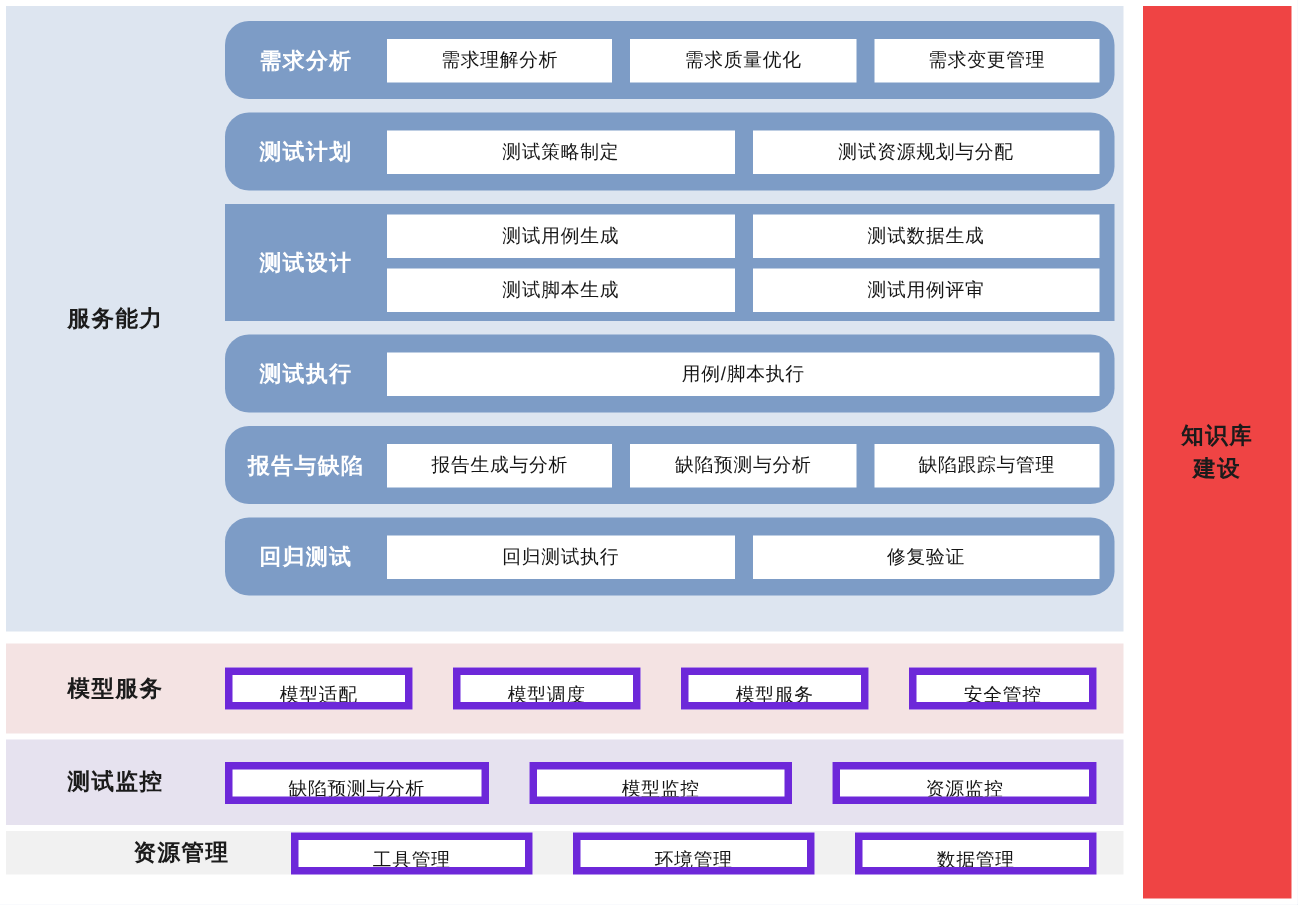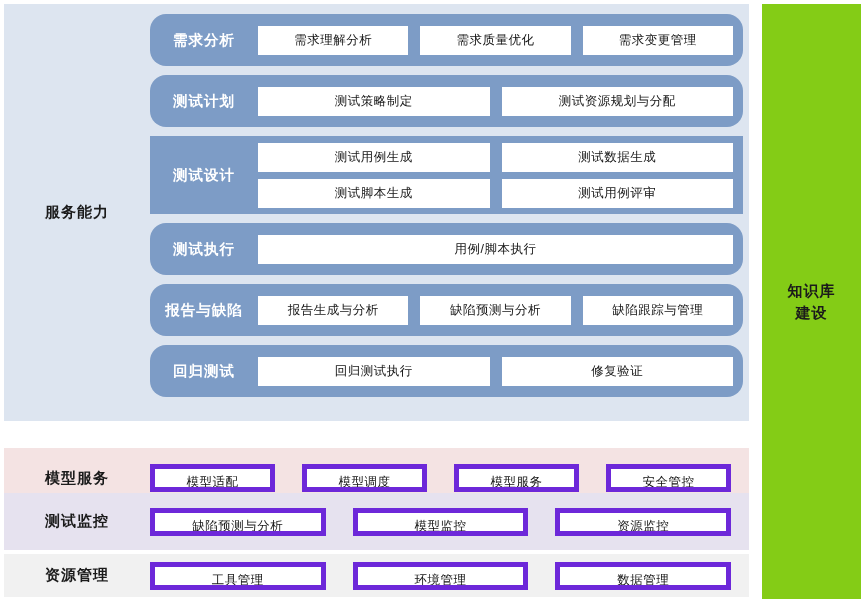--- a/index.html
+++ b/index.html
@@ -30,23 +30,23 @@
   
   .band {
     position: absolute;
     left: 0;
     width: 745px;
     box-sizing: border-box;
     display: flex;
     align-items: center;
   }
   .band-service   { top: 0;    height: 417px; background: #dde5f0; }
-  .band-model     { top: 444px; height: 60px;  background: #f4e3e3; }
+  .band-model     { top: 425px; height: 60px;  background: #f4e3e3; }
   .band-monitor   { top: 489px; height: 57px;  background: #e6e2ef; }
-  .band-resource  { top: 550px; height: 43px;  background: #f1f1f1; }
+  .band-resource  { top: 550px; height: 29px;  background: #f1f1f1; padding-left: 44px; }
 
   .band-label {
     flex: 0 0 146px;
     text-align: center;
     font-size: 15px;
     font-weight: bold;
     color: #1b1b1b;
     letter-spacing: 1px;
   }
   .band-body {
@@ -136,21 +136,21 @@
     overflow: hidden;
   }
 
   
   .kb-col {
     position: absolute;
     left: 762px;
     top: 4px;
     width: 99px;
     height: 595px;
-    background: #84cc16;
+    background: #ef4444;
     display: flex;
     align-items: center;
     justify-content: center;
   }
   .kb-label {
     font-size: 15px;
     font-weight: bold;
     color: #1b1b1b;
     text-align: center;
     line-height: 1.45;

